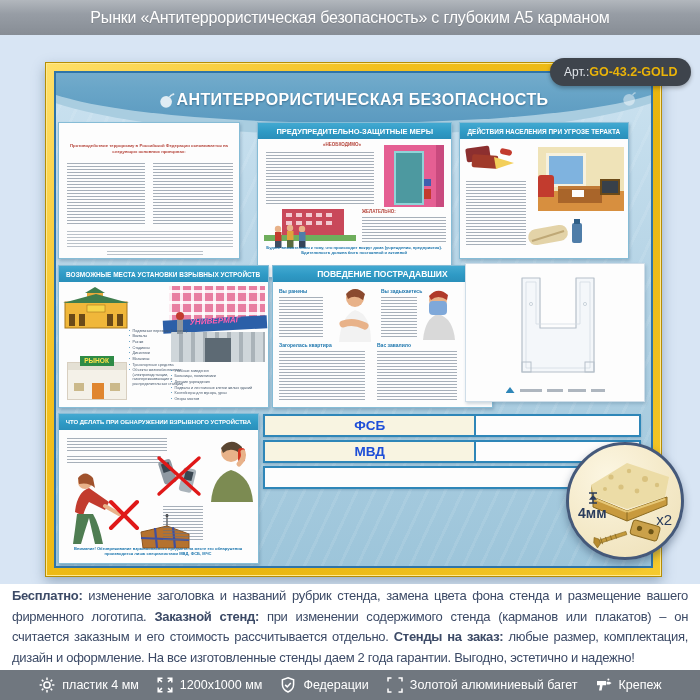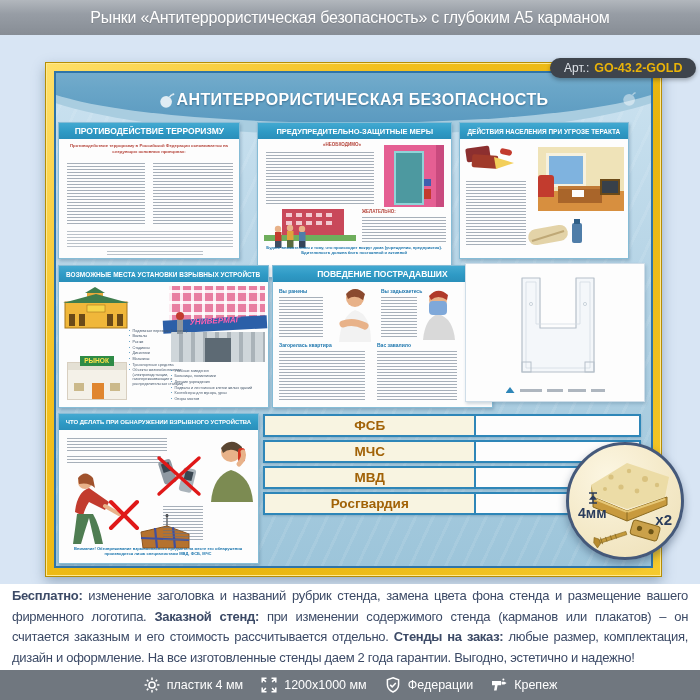--- a/index.html
+++ b/index.html
@@ -6,22 +6,22 @@
   body{font-family:"Liberation Sans",sans-serif;background:#d8e5f4;}
   #app{position:relative;width:700px;height:700px;background:#d8e5f4;overflow:hidden;}
 
   
   .banner{position:absolute;left:0;top:0;width:700px;height:35px;
     background:linear-gradient(180deg,#b2b7bd 0%,#979da5 40%,#878d95 100%);
     display:flex;align-items:center;justify-content:center;}
   .banner span{color:#fff;font-size:16px;letter-spacing:-.2px;text-shadow:0 1px 1px rgba(0,0,0,.15);}
 
   
-  .artbadge{position:absolute;left:550px;top:58px;height:20px;padding:0 14px;border-radius:14px;
-    background:#3e444c;display:flex;align-items:center;gap:5px;z-index:40;box-shadow:0 2px 4px rgba(0,0,0,.3);}
+  .artbadge{position:absolute;left:550px;top:58px;height:28px;padding:0 14px;border-radius:14px;
+    background:#3e444c;display:flex;align-items:center;z-index:40;box-shadow:0 2px 4px rgba(0,0,0,.3);}
   .artbadge .lbl{color:#dfe3e8;font-size:12px;}
   .artbadge .val{color:#eab308;font-size:12.5px;font-weight:bold;}
 
   
   .stand{position:absolute;left:45px;top:62px;width:617px;height:515px;
     background:linear-gradient(135deg,#ffe06a 0%,#f3c01d 30%,#e8b40e 60%,#f6ca2e 100%);
     border:1px solid #b68d04;padding:8px;box-sizing:border-box;
     box-shadow:0 5px 12px rgba(60,90,120,.4), inset 0 0 0 1px #ffe98f;}
   .stand-inner{position:relative;width:100%;height:100%;border:2px solid #2f74a8;box-sizing:border-box;
     background:linear-gradient(180deg,#cbe2f0 0%,#b4d3e5 45%,#9dc5da 100%);overflow:hidden;}
@@ -62,36 +62,36 @@
 
   
   .ptable{position:absolute;}
   .theader{height:30px;border:2px solid #3a8cb8;box-sizing:border-box;
     background:linear-gradient(180deg,#d3e7f1 0%,#a7cade 45%,#74a9c7 100%);
     display:flex;align-items:center;justify-content:center;}
   .theader span{color:#fff;font-weight:bold;font-size:15px;letter-spacing:1px;text-shadow:0 1px 1px rgba(20,70,110,.4);}
   .trow{height:23px;margin-top:3px;display:flex;border:2px solid #2e86b8;box-sizing:border-box;background:#fdfdfd;
     box-shadow:0 1px 2px rgba(40,80,110,.25);}
   .trow .svc{width:56%;background:#f8f4e1;border-right:2px solid #2e86b8;display:flex;align-items:center;justify-content:center;
-    color:#a16207;font-weight:bold;font-size:13.5px;}
+    color:#1d4ed8;font-weight:bold;font-size:13.5px;}
   .trow .ph{flex:1;background:#fdfdfd;}
 
   
   .pocket-panel{position:absolute;background:#fdfdfd;border:1px solid #cfdde8;box-sizing:border-box;
     box-shadow:1px 2px 3px rgba(40,80,110,.22);}
   .logo-row{position:absolute;left:0;bottom:8px;width:100%;display:flex;align-items:center;justify-content:center;gap:5px;}
   .logo-mark{width:9px;height:6px;background:#2e86b8;clip-path:polygon(0 100%,50% 0,100% 100%);}
   .logo-dash{height:3px;background:rgba(96,112,130,.5);}
 
   
   .inset{position:absolute;left:566px;top:442px;width:118px;height:118px;border-radius:50%;
     background:radial-gradient(circle at 35% 28%,#fcf6e2 0%,#f4e9c8 55%,#eddfb6 100%);
     border:3px solid #45597a;box-shadow:0 4px 9px rgba(30,50,80,.4);z-index:30;box-sizing:border-box;}
   .inset .thick{position:absolute;left:9px;top:60px;color:#2a3c5c;font-weight:bold;font-size:14px;}
-  .inset .qty{position:absolute;right:9px;top:66px;color:#2a3c5c;font-weight:bold;font-size:15px;}
+  .inset .qty{position:absolute;right:9px;top:66px;color:#2a3c5c;font-weight:normal;font-size:15px;}
 
   
   .descr{position:absolute;left:0;top:584px;width:700px;padding:2px 12px;box-sizing:border-box;
     color:#3c4a66;font-size:13px;line-height:20.5px;letter-spacing:-.3px;text-align:justify;background:#fff;}
   .descr b{font-weight:bold;}
 
   
   .fbar{position:absolute;left:0;top:670px;width:700px;height:30px;background:#70777f;
     display:flex;align-items:center;justify-content:center;gap:17px;}
   .fitem{display:flex;align-items:center;gap:6px;}
@@ -126,23 +126,20 @@
           <circle cx="17" cy="3.6" r="1.2" fill="#fff" opacity=".8"></circle>
         </svg>
         <span class="stand-title">АНТИТЕРРОРИСТИЧЕСКАЯ БЕЗОПАСНОСТЬ</span>
       </div>
       <svg class="bomb-right" width="18" height="18" viewBox="0 0 20 20">
         <circle cx="9" cy="12" r="6.5" fill="#fff"></circle>
         <path d="M12.8 6.8 Q14.5 4.5 16.2 4.2" stroke="#fff" stroke-width="1.6" fill="none"></path>
       </svg>
 
       <div class="panel" style="left:2px;top:49px;width:182px;height:137px;">
-        <div class="phead fs17">
-            <span>ПРОТИВОДЕЙСТВИЕ ТЕРРОРИЗМУ</span>
-          </div>
         <div class="tinyc redhead" style="left:0;top:20px;width:200%;margin-left:-50%;font-size:8.6px;">Противодействие терроризму в Российской Федерации основывается на следующих основных принципах:</div>
         <div class="mt" style="left:8px;top:40px;width:78px;height:62px;"></div>
         <div class="mt" style="left:94px;top:40px;width:80px;height:62px;"></div>
         <div class="mt mtc" style="left:8px;top:108px;width:166px;height:17px;"></div>
         <div class="mt mtc" style="left:48px;top:128px;width:96px;height:4px;"></div>
       </div>
 
       <div class="panel" style="left:201px;top:49px;width:195px;height:156px;">
         <div class="phead fs15">
             <span>ПРЕДУПРЕДИТЕЛЬНО-ЗАЩИТНЫЕ МЕРЫ</span>
@@ -355,29 +352,24 @@
         <div class="mt" style="left:104px;top:92px;width:40px;height:34px;"></div>
         <div class="tinyc bluenote" style="left:0;top:132px;width:196%;margin-left:-48%;font-size:8.2px;">Внимание! Обезвреживание взрывоопасного предмета на месте его обнаружения производится лишь специалистами МВД, ФСБ, МЧС</div>
       </path></div>
 
       <div class="ptable" style="left:207px;top:338px;width:378px;">
         <div class="trow">
           <div class="svc">ФСБ</div>
           <div class="ph"></div>
         </div>
         <div class="trow">
-          <div class="svc">МЧС</div>
-          <div class="ph"></div>
-        </div>
-        <div class="trow">
           <div class="svc">МВД</div>
           <div class="ph"></div>
         </div>
         <div class="trow">
-          <div class="svc">Росгвардия</div>
           <div class="ph"></div>
         </div>
       </div>
 
     </div>
   </div>
 
   <div class="inset">
     <svg width="112" height="112" viewBox="0 0 112 112" style="position:absolute;left:0;top:0;">
       <polygon points="22,40 58,18 100,32 96,52 58,64 26,52" fill="#ecdca6"></polygon>
@@ -427,20 +419,26 @@
       <span>1200x1000 мм</span>
     </div>
     <div class="fitem">
       <svg width="18" height="18" viewBox="0 0 18 18" fill="none" stroke="#fff" stroke-width="1.5">
         <path d="M9 1.8l5.6 2v4.6c0 3.5-2.3 6-5.6 7.6C5.7 14.4 3.4 11.9 3.4 8.4V3.8z"></path>
         <path d="M6.2 8.9l2 2 3.6-3.9"></path>
       </svg>
       <span>Федерации</span>
     </div>
     <div class="fitem">
+      <svg width="18" height="18" viewBox="0 0 18 18" fill="none" stroke="#fff" stroke-width="1.5">
+        <path d="M2 5.5V2h3.5M12.5 2H16v3.5M16 12.5V16h-3.5M5.5 16H2v-3.5"></path>
+      </svg>
+      <span>Золотой алюминиевый багет</span>
+    </div>
+    <div class="fitem">
       <svg width="18" height="18" viewBox="0 0 18 18" fill="#fff">
         <path d="M2 5h9v4.2H7.6l-1 5.2H4l1-5.2H2zM11.6 5.8h2.8l2.2 1.3-2.2 1.3h-2.8z"></path>
         <circle cx="13.4" cy="3.4" r="1"></circle>
       </svg>
       <span>Крепеж</span>
     </div>
   </div>
 
 </div>
 

